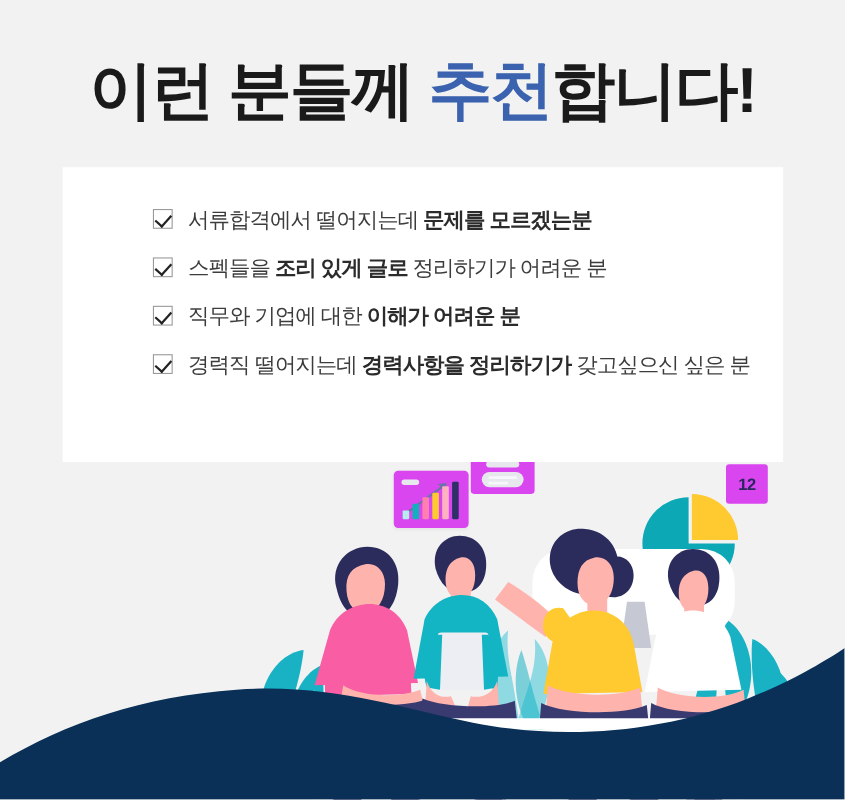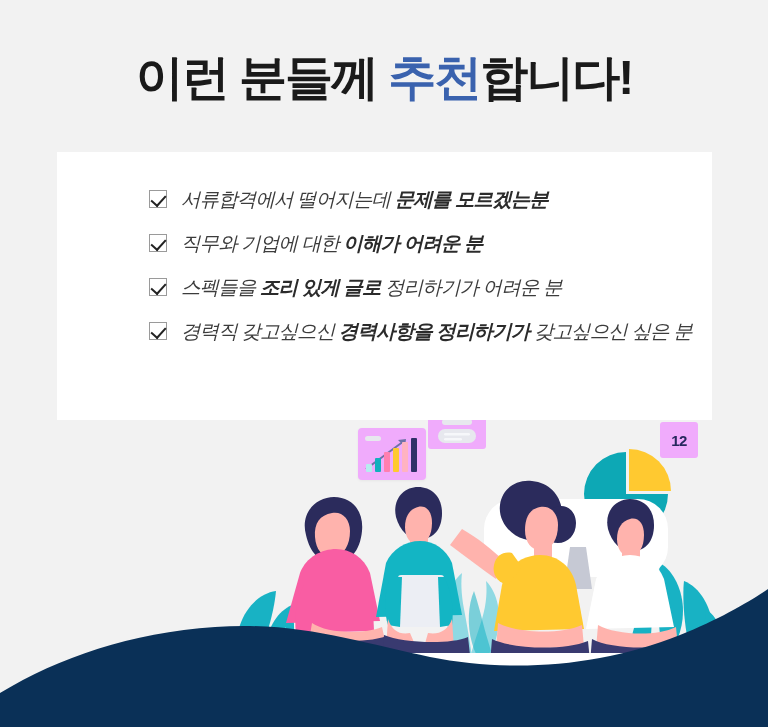--- a/index.html
+++ b/index.html
@@ -19,43 +19,42 @@
 
   
   .title-wrap {
     position:absolute;
     top:52px; left:0; width:768px;
     text-align:center;
     z-index:6;
   }
   .title {
     display:inline-block;
-    font-size:48px;
+    font-size:58px;
     line-height:1.08;
     font-weight:bold;
     letter-spacing:-2px;
     color:#1a1a1a;
     white-space:nowrap;
   }
   .title .hl { color:#3a62ae; }
 
   
   .list-card {
     position:absolute;
     left:57px; top:152px;
     width:655px; height:268px;
     background:#ffffff;
     z-index:5;
   }
   .list {
     position:absolute;
-    left:92px; top:26px;
+    left:82px; top:26px;
     width:560px;
     list-style:none;
-    font-style:italic;
   }
   .list-item {
     display:flex;
     align-items:center;
     height:42px;
     margin-bottom:2px;
   }
   .checkbox {
     flex:0 0 auto;
     width:18px; height:18px;
@@ -84,21 +83,21 @@
   
   .illo {
     position:absolute;
     left:0; top:395px;
     width:768px; height:332px;
     z-index:3;
   }
   .illo svg { display:block; width:768px; height:332px; }
 
   
-  .float-card { position:absolute; background:#f0abfc; z-index:4; }
+  .float-card { position:absolute; background:#d946ef; z-index:4; }
   .card-bar {
     left:358px; top:428px;
     width:68px; height:52px;
     border-radius:4px;
     box-shadow:0 1px 3px rgba(0,0,0,0.05);
   }
   .card-doc {
     left:428px; top:415px;
     width:58px; height:34px;
     border-radius:3px;
@@ -136,31 +135,31 @@
     <ul class="list">
 
       <li class="list-item">
         <span class="checkbox"></span>
         <span class="item-text"><span>서류합격에서 떨어지는데 </span><b>문제를 모르겠는분</b><span></span></span>
       </li>
 
 
       <li class="list-item">
         <span class="checkbox"></span>
+        <span class="item-text"><span>스펙들을 </span><b>조리 있게 글로</b><span> 정리하기가 어려운 분</span></span>
+      </li>
+
+      <li class="list-item">
+        <span class="checkbox"></span>
         <span class="item-text"><span>직무와 기업에 대한 </span><b>이해가 어려운 분</b><span></span></span>
       </li>
 
       <li class="list-item">
         <span class="checkbox"></span>
-        <span class="item-text"><span>스펙들을 </span><b>조리 있게 글로</b><span> 정리하기가 어려운 분</span></span>
-      </li>
-
-      <li class="list-item">
-        <span class="checkbox"></span>
-        <span class="item-text"><span>경력직 갖고싶으신 </span><b>경력사항을 정리하기가</b><span> 갖고싶으신 싶은 분</span></span>
+        <span class="item-text"><span>경력직 떨어지는데 </span><b>경력사항을 정리하기가</b><span> 갖고싶으신 싶은 분</span></span>
       </li>
 
     </ul>
   </div>
 
   <div class="illo">
     <svg viewBox="0 0 768 332" xmlns="http://www.w3.org/2000/svg">
       <defs>
         <clipPath id="cut">
             <rect x="0" y="0" width="768" height="332"></rect>

